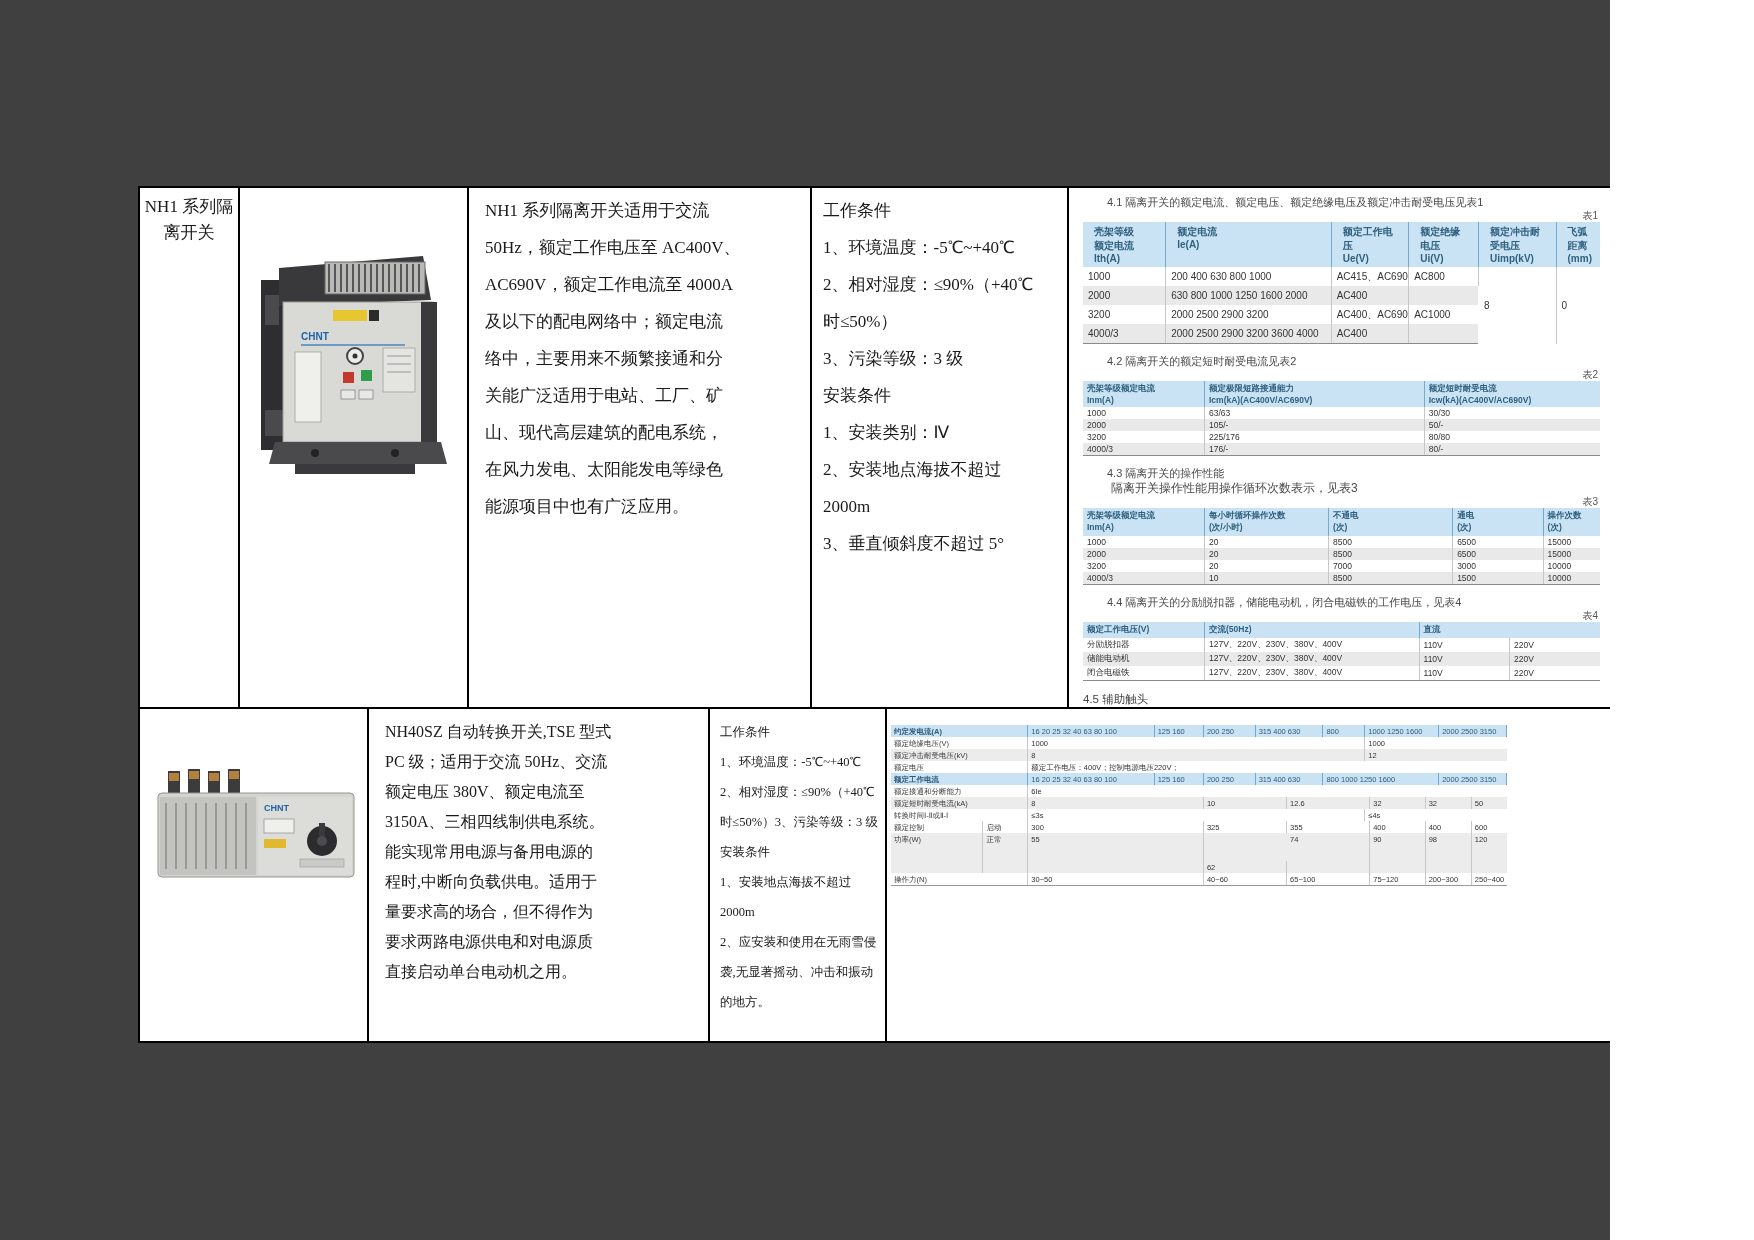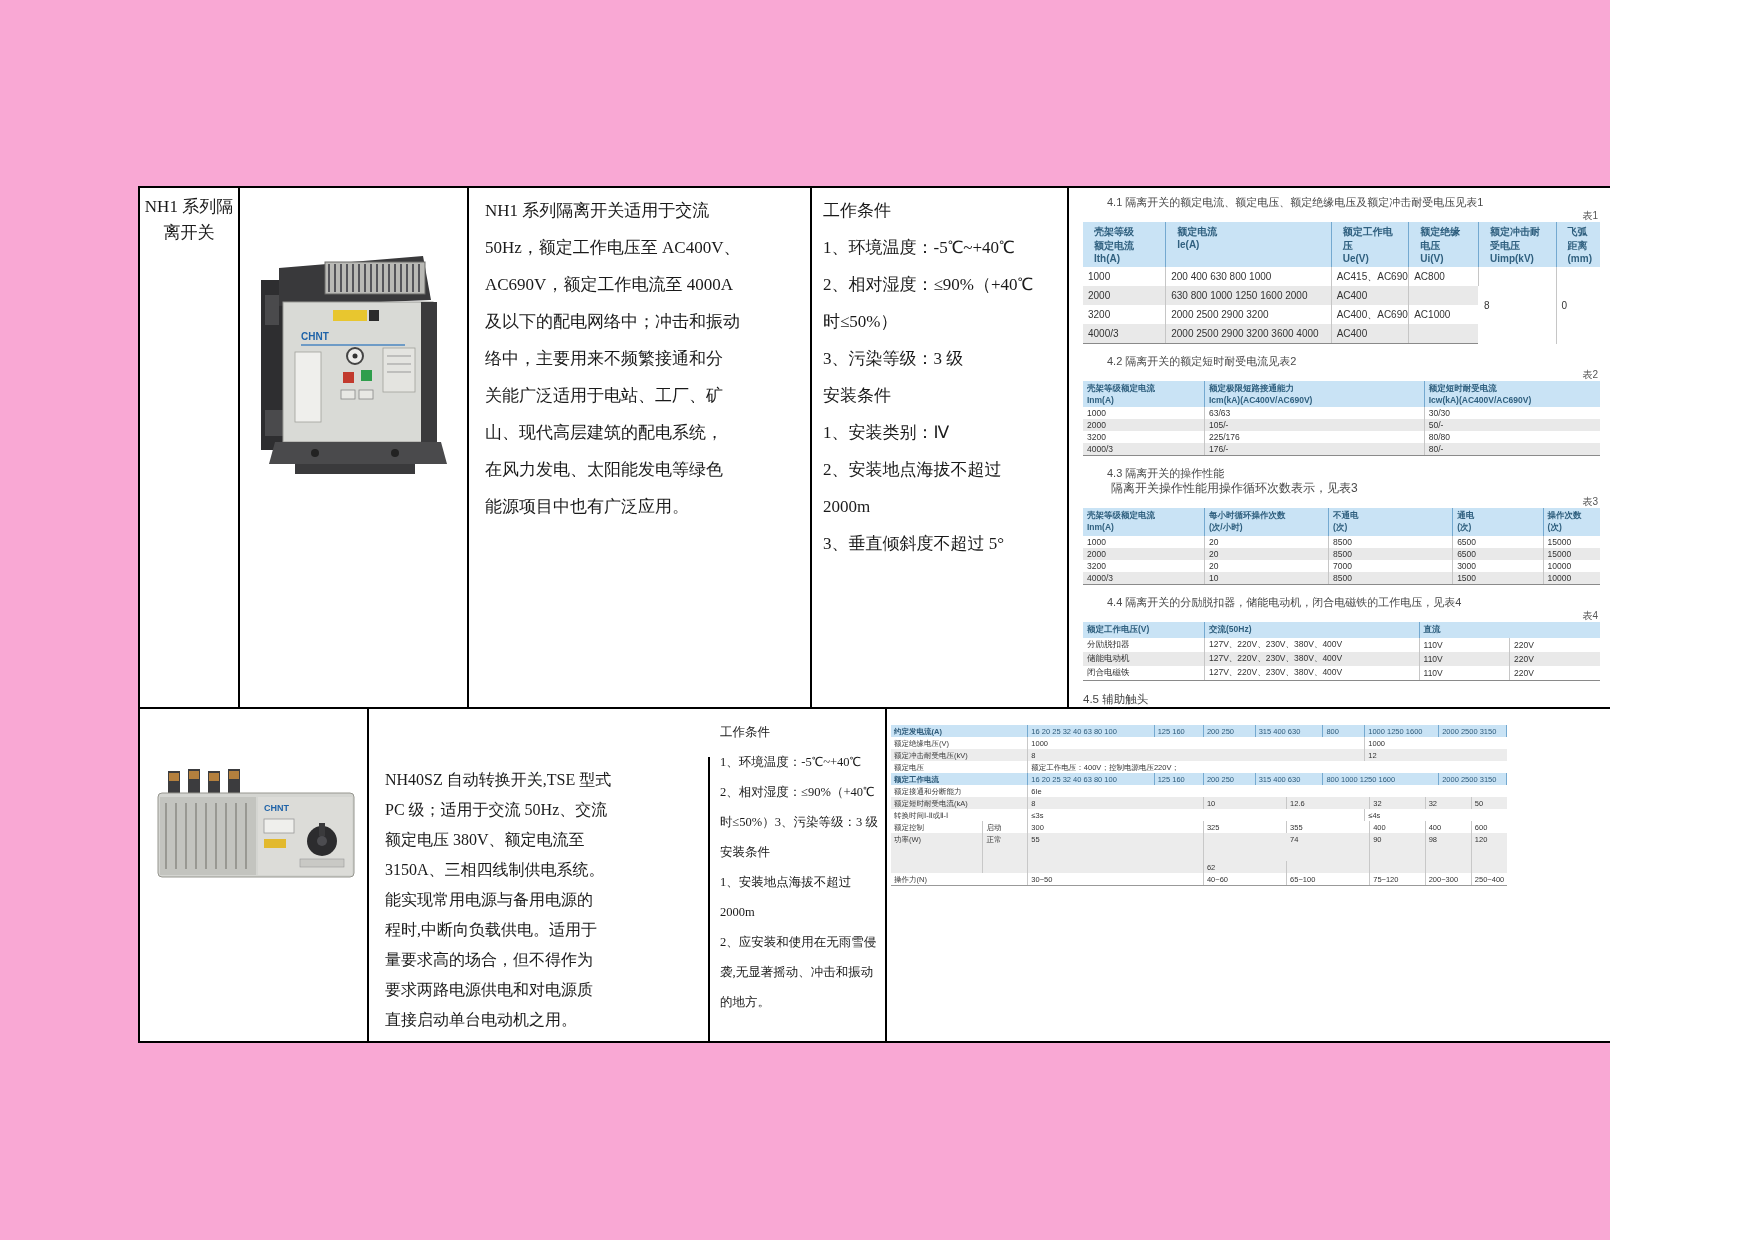--- a/index.html
+++ b/index.html
@@ -1,36 +1,36 @@
 <!DOCTYPE html>
 <html><head>
 <meta charset="utf-8">
 <style>
   html,body{margin:0;padding:0;background:#fff;}
-  .page{position:relative;width:1610px;height:1240px;background:#f9a8d4;overflow:hidden;
+  .page{position:relative;width:1610px;height:1240px;background:#404040;overflow:hidden;
         font-family:"Liberation Serif",serif;color:#1a1a1a;}
   .main-table{position:absolute;left:138px;top:186px;width:1482px;height:857px;
         border:2px solid #000;box-sizing:border-box;background:#fff;}
   .trow{display:flex;box-sizing:border-box;}
   .trow1{height:521px;border-bottom:2px solid #000;}
   .trow2{height:332px;}
   .cell{box-sizing:border-box;border-right:2px solid #000;position:relative;overflow:hidden;}
   .cell:last-child{border-right:none;}
   
   .r1c1{width:100px;} .r1c2{width:229px;} .r1c3{width:343px;} .r1c4{width:257px;} .r1c5{flex:1;}
   
   .r2c1{width:100px;} .r2c2{width:229px;} .r2c3{width:341px;} .r2c4{width:177px;} .r2c5{flex:1;}
 
   .name-col{display:flex;flex-direction:column;align-items:center;text-align:center;}
   .r1c1{padding-top:6px;font-size:17px;line-height:26px;}
   .r2c1{padding-top:12px;font-size:16.5px;line-height:27px;}
 
   .r1c3{padding:4px 6px 0 16px;font-size:17px;line-height:37px;}
   .r1c4{padding:4px 2px 0 11px;font-size:17px;line-height:37px;}
-  .r2c3{padding:8px 6px 16px 16px;font-size:16px;line-height:30px;margin-top:48px;}
+  .r2c3{padding:8px 6px 16px 16px;font-size:16px;line-height:30px;}
   .r2c4{padding:8px 2px 0 10px;font-size:12.5px;line-height:30px;white-space:nowrap;}
 
   .img-wrap{display:flex;justify-content:center;}
   .r1c2 .img-wrap{margin-top:52px;}
   .r2c2 .img-wrap{margin-top:58px;}
 
   
   .catalog{padding:6px 18px 0 14px;font-family:"Liberation Sans",sans-serif;color:#4a4a4a;}
   .cat-title{font-size:11px;color:#4a4a4a;line-height:16px;margin-left:24px;}
   .cat-sub{font-size:12px;color:#4a4a4a;margin-left:28px;line-height:15px;}
@@ -129,21 +129,21 @@
             <circle cx="140" cy="213" r="4" fill="#222"></circle>
           </svg>
         </div>
       </div>
 
       <div class="cell r1c3">
         <div>
             <div class="line">NH1 系列隔离开关适用于交流</div>
             <div class="line">50Hz，额定工作电压至 AC400V、</div>
             <div class="line">AC690V，额定工作电流至 4000A</div>
-            <div class="line">及以下的配电网络中；冲击和振动</div>
+            <div class="line">及以下的配电网络中；额定电流</div>
             <div class="line">络中，主要用来不频繁接通和分</div>
             <div class="line">关能广泛适用于电站、工厂、矿</div>
             <div class="line">山、现代高层建筑的配电系统，</div>
             <div class="line">在风力发电、太阳能发电等绿色</div>
             <div class="line">能源项目中也有广泛应用。</div>
           </div>
       </div>
 
       <div class="cell r1c4">
         <div>

